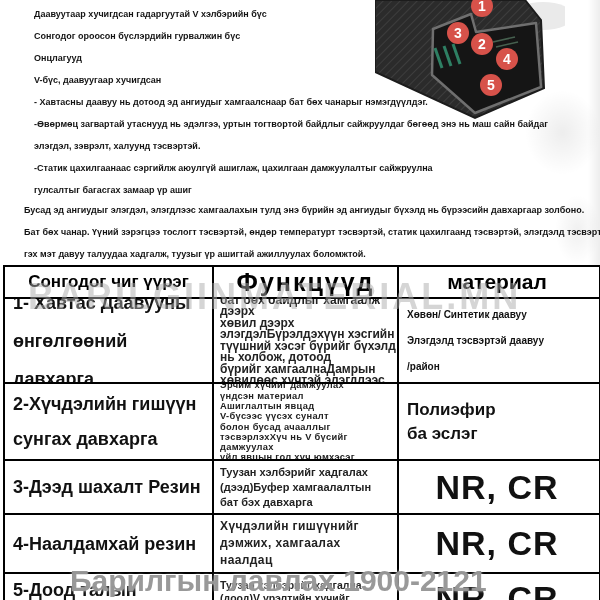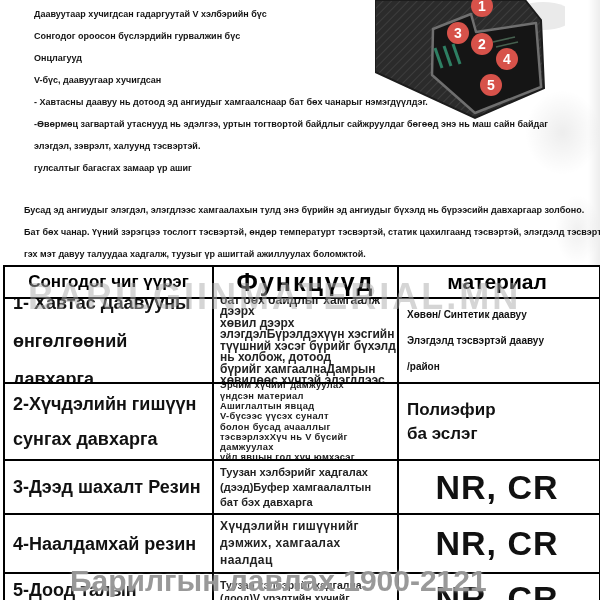--- a/index.html
+++ b/index.html
@@ -71,20 +71,21 @@
   <div class="spot2"></div>
 
   <div class="intro">
     <div class="line">Даавуутаар хучигдсан гадаргуутай V хэлбэрийн бүс</div>
     <div class="line">Сонгодог ороосон бүслэрдийн гурвалжин бүс</div>
     <div class="line">Онцлагууд</div>
     <div class="line">V-бүс, даавуугаар хучигдсан</div>
     <div class="line">- Хавтасны даавуу нь дотоод эд ангиудыг хамгаалснаар бат бөх чанарыг нэмэгдүүлдэг.</div>
     <div class="line">-Өвөрмөц загвартай утаснууд нь эдэлгээ, уртын тогтвортой байдлыг сайжруулдаг бөгөөд энэ нь маш сайн байдаг</div>
     <div class="line">элэгдэл, зэврэлт, халуунд тэсвэртэй.</div>
+    <div class="line">-Статик цахилгаанаас сэргийлж аюулгүй ашиглаж, цахилгаан дамжуулалтыг сайжруулна</div>
     <div class="line">гулсалтыг багасгах замаар үр ашиг</div>
   </div>
 
   <div class="para">
     <div class="line">Бусад эд ангиудыг элэгдэл, элэгдлээс хамгаалахын тулд энэ бүрийн эд ангиудыг бүхэлд нь бүрээсийн давхаргаар золбоно.</div>
     <div class="line">Бат бөх чанар. Үүний зэрэгцээ тослогт тэсвэртэй, өндөр температурт тэсвэртэй, статик цахилгаанд тэсвэртэй, элэгдэлд тэсвэртэй</div>
     <div class="line">гэх мэт давуу талуудаа хадгалж, туузыг үр ашигтай ажиллуулах боломжтой.</div>
   </div>
 
   <svg class="belt-svg" width="190" height="125" viewBox="0 0 190 125">

